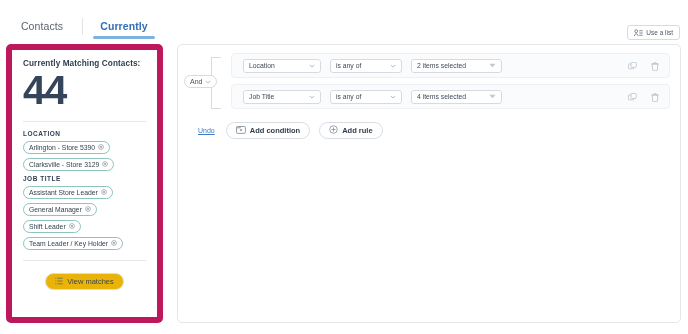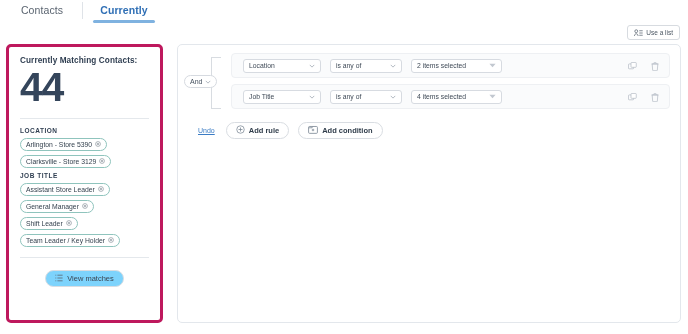--- a/index.html
+++ b/index.html
@@ -8,21 +8,21 @@
     margin: 0; padding: 0;
     width: 688px; height: 334px;
     background: #ffffff;
     font-family: "Liberation Sans", sans-serif;
     -webkit-font-smoothing: antialiased;
     overflow: hidden;
   }
 
   
   .tabbar {
-    position: absolute; top: 0; left: 0;
+    position: absolute; top: 16px; left: 0;
     width: 688px; height: 24px;
     display: flex; align-items: flex-start;
   }
   .tab {
     position: relative;
     font-size: 10.5px;
     color: #5a6470;
     padding: 4px 0 7px 0;
     cursor: pointer;
     letter-spacing: .1px;
@@ -52,21 +52,21 @@
     font-size: 6.5px; color: #4a5561;
     cursor: pointer;
   }
   .uselist-btn svg { display:block; }
 
   
   .left-panel {
     position: absolute; left: 6px; top: 44px;
     width: 157px; height: 279px;
     background: #ffffff;
-    border: 3px solid #be185d;
+    border: 6px solid #be185d;
     border-radius: 5px;
     padding: 9px 11px 0 11px;
   }
   .matching-label {
     font-size: 8.2px; font-weight: bold; color: #2f3e51;
     letter-spacing: .1px;
   }
   .matching-count {
     font-size: 41px; font-weight: bold; color: #34455b;
     line-height: 46px; letter-spacing: -1.2px;
@@ -90,21 +90,21 @@
     white-space: nowrap; cursor: pointer;
   }
   .chip .x { color: #6b7681; }
 
   .hr2 { height:1px; background:#e4e8ec; margin: 10px 0 0 0; }
   .viewmatches-wrap { display:flex; justify-content:center; margin-top: 12px; }
   .viewmatches {
     display:inline-flex; align-items:center; gap:4px;
     height: 17px; padding: 0 9px;
     border: 1px solid #d9dde2; border-radius: 9px;
-    background: #7dd3fc; font-size: 7.5px; color: #3c4754;
+    background: #eab308; font-size: 7.5px; color: #3c4754;
     cursor: pointer;
   }
 
   
   .right-panel {
     position: absolute; left: 177px; top: 44px;
     width: 504px; height: 279px;
     background: #ffffff;
     border: 1px solid #e3e7ec;
     border-radius: 5px;
@@ -401,36 +401,36 @@
         </div>
       </div>
 
     </div>
 
     <div class="actions">
       <span class="undo">Undo</span>
 
       <div class="pill-btn">
         <span>
-          <svg width="9" height="9" viewBox="0 0 12 12">
-            <circle cx="6" cy="6" r="5" fill="none" stroke="#7b8794" stroke-width="1"></circle>
-            <line x1="6" y1="3.3" x2="6" y2="8.7" stroke="#7b8794" stroke-width="1"></line>
-            <line x1="3.3" y1="6" x2="8.7" y2="6" stroke="#7b8794" stroke-width="1"></line>
-          </svg>
-        </span>
-        <span>Add rule</span>
-      </div>
-
-      <div class="pill-btn">
-        <span>
           <svg width="10" height="9" viewBox="0 0 12 11">
             <rect x="0.6" y="1.8" width="10.8" height="8.4" rx="1.2" fill="none" stroke="#7b8794" stroke-width="1"></rect>
             <path d="M0.6 3.4h4.2l1-1.6" fill="none" stroke="#7b8794" stroke-width="1"></path>
             <line x1="6" y1="4.6" x2="6" y2="7.6" stroke="#7b8794" stroke-width="1"></line>
             <line x1="4.5" y1="6.1" x2="7.5" y2="6.1" stroke="#7b8794" stroke-width="1"></line>
           </svg>
         </span>
         <span>Add condition</span>
       </div>
+
+      <div class="pill-btn">
+        <span>
+          <svg width="9" height="9" viewBox="0 0 12 12">
+            <circle cx="6" cy="6" r="5" fill="none" stroke="#7b8794" stroke-width="1"></circle>
+            <line x1="6" y1="3.3" x2="6" y2="8.7" stroke="#7b8794" stroke-width="1"></line>
+            <line x1="3.3" y1="6" x2="8.7" y2="6" stroke="#7b8794" stroke-width="1"></line>
+          </svg>
+        </span>
+        <span>Add rule</span>
+      </div>
     </div>
 
   </div>
 </div>
 
 </body></html>

